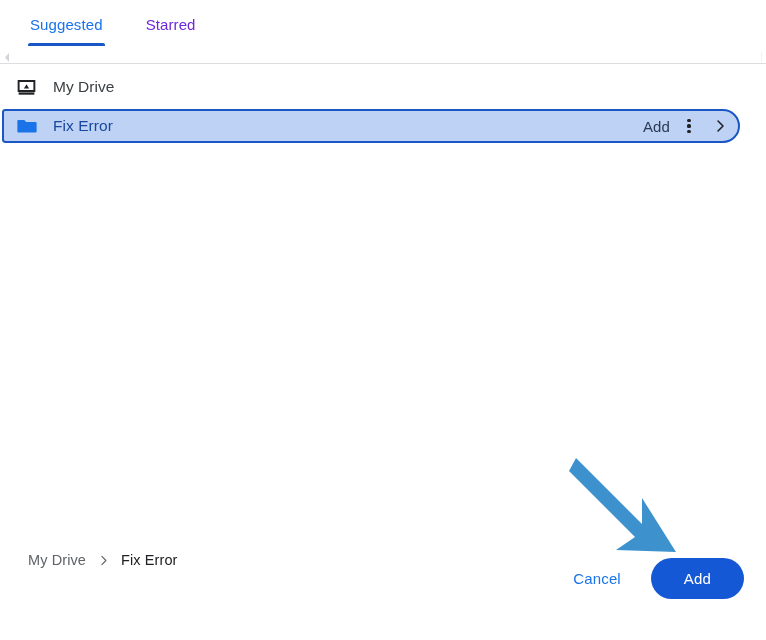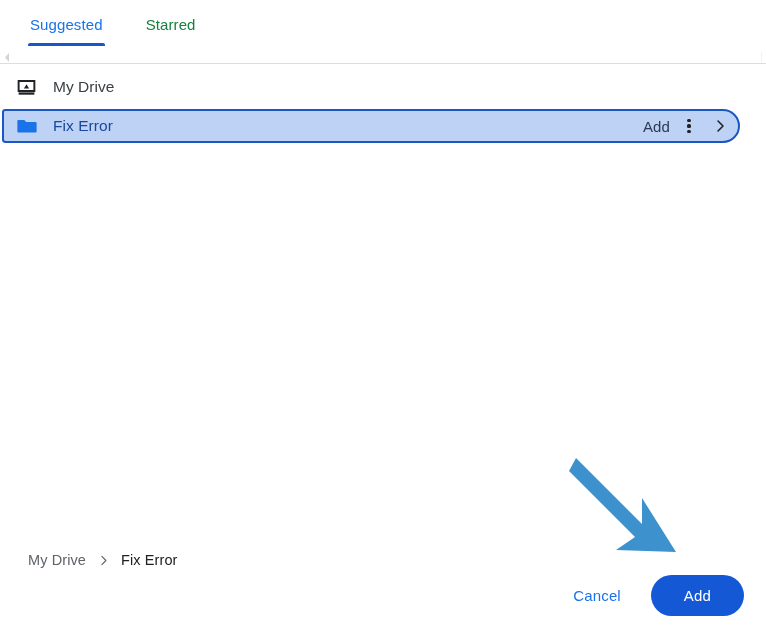--- a/index.html
+++ b/index.html
@@ -41,21 +41,21 @@
     display: flex;
     align-items: flex-end;
     padding: 18px 0 0 30px;
     height: 46px;
     box-sizing: border-box;
   }
   .tab {
     position: relative;
     font-size: 15px;
     line-height: 18px;
-    color: #15803d;
+    color: #6d28d9;
     padding: 0 0 12px 0;
     margin-right: 43px;
     cursor: pointer;
     white-space: nowrap;
     letter-spacing: 0.1px;
   }
   .tab.active {
     color: #1a73e8;
     font-weight: 500;
   }
@@ -199,21 +199,21 @@
   .crumb-sep {
     margin: 0 11px;
     display: flex;
     align-items: center;
     color: #5f6368;
   }
 
   .footer-actions {
     position: absolute;
     right: 22px;
-    bottom: 24px;
+    bottom: 41px;
     display: flex;
     align-items: center;
   }
   .btn-text {
     font-size: 15px;
     font-weight: 500;
     color: #1a73e8;
     background: transparent;
     border: none;
     padding: 10px 16px;

